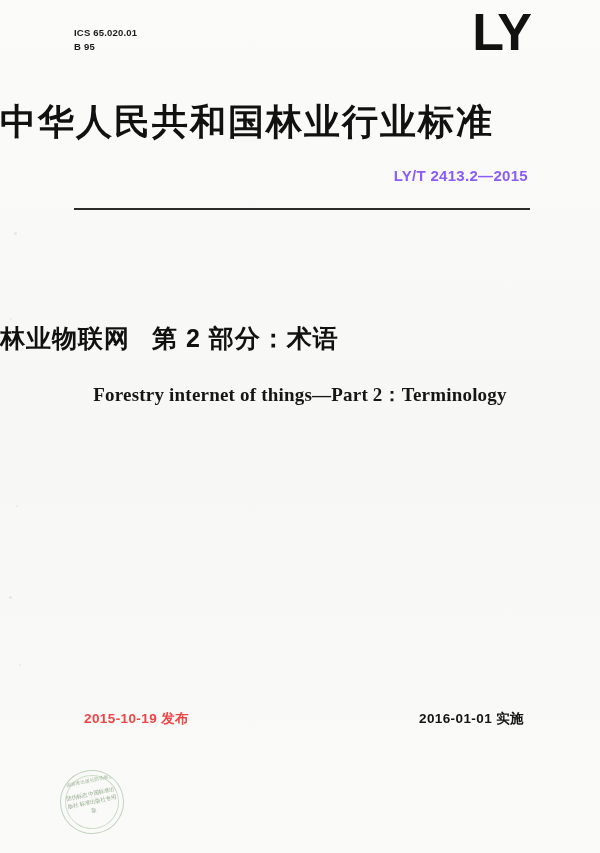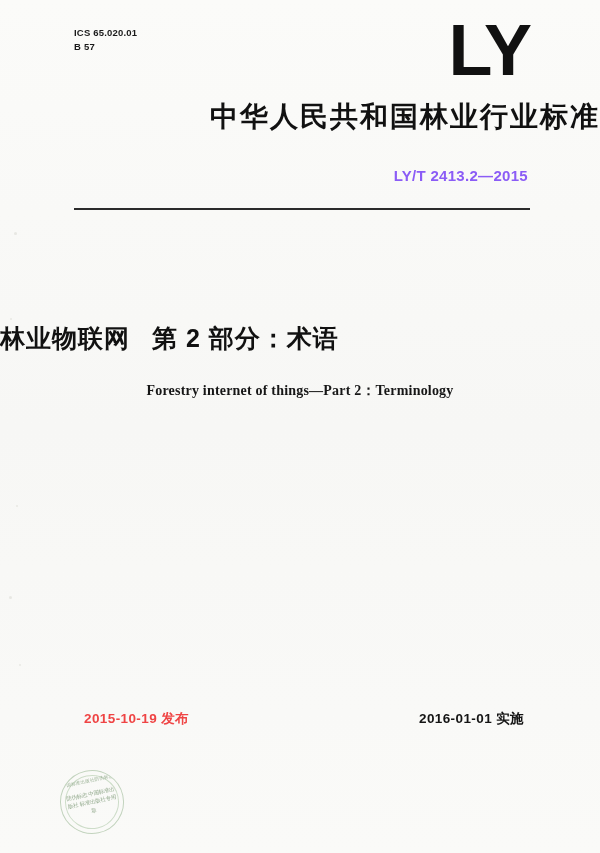--- a/index.html
+++ b/index.html
@@ -38,38 +38,38 @@
     font-weight: bold;
     line-height: 1.45;
     color: #1a1a1a;
     letter-spacing: 0.2px;
   }
   .ics div { white-space: nowrap; }
 
   .ly-logo {
     position: absolute;
     right: 70px;
-    top: 14px;
+    top: 6px;
     font-family: "Liberation Sans", sans-serif;
     font-weight: bold;
-    font-size: 72px;
+    font-size: 52px;
     line-height: 1;
     letter-spacing: -2px;
     color: #111;
   }
 
   .std-title {
     position: absolute;
     left: 0;
     right: 0;
     top: 98px;
-    text-align: right;
+    text-align: left;
     font-family: Liberation Sans, sans-serif;
     font-weight: bold;
-    font-size: 28px;
+    font-size: 36px;
     letter-spacing: 2px;
     color: #111;
   }
 
   .std-number {
     position: absolute;
     right: 72px;
     top: 167px;
     font-size: 15px;
     font-weight: bold;
@@ -99,21 +99,21 @@
   .doc-title .gap { display: inline-block; width: 22px; }
 
   .doc-title-en {
     position: absolute;
     left: 0;
     right: 0;
     top: 382px;
     text-align: center;
     font-family: "Liberation Serif", serif;
     font-weight: bold;
-    font-size: 14px;
+    font-size: 19px;
     letter-spacing: 0.2px;
     color: #161616;
   }
 
   .issue-date {
     position: absolute;
     left: 84px;
     top: 710px;
     font-size: 13.5px;
     font-weight: bold;
@@ -196,21 +196,21 @@
   }
 </style>
 </head>
 <body>
 
 <div class="page">
   <div class="content">
 
     <div class="ics">
       <div>ICS 65.020.01</div>
-      <div>B 57</div>
+      <div>B 95</div>
     </div>
 
     <div class="ly-logo">LY</div>
 
     <div class="std-title">中华人民共和国林业行业标准</div>
 
     <div class="std-number">LY/T 2413.2—2015</div>
 
     <div class="rule"></div>
 

